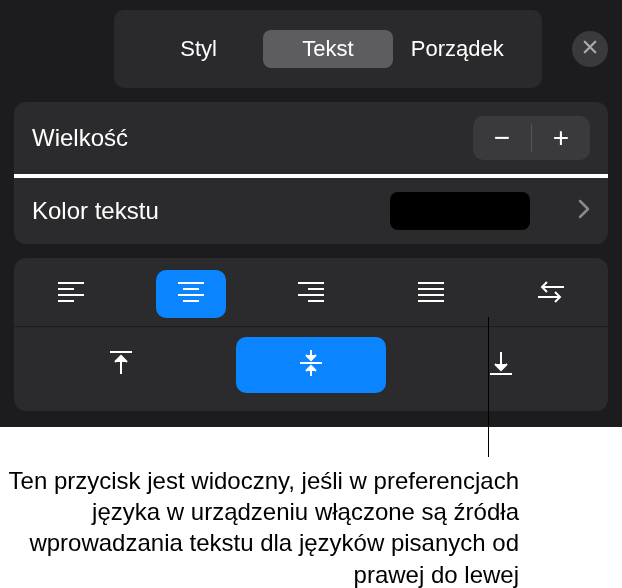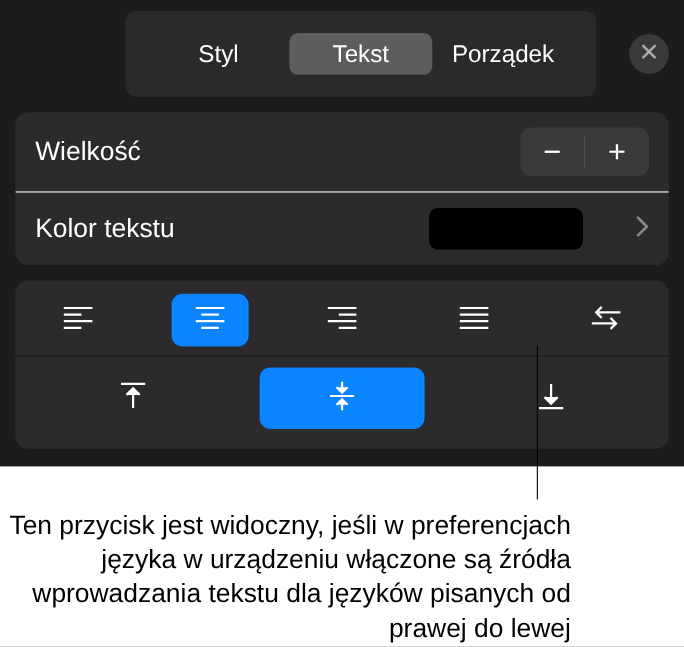--- a/index.html
+++ b/index.html
@@ -55,21 +55,21 @@
   .section {
     background: #2b2b2d;
     border-radius: 12px;
     margin: 0 14px 14px 14px;
     overflow: hidden;
   }
   .row {
     display: flex;
     align-items: center;
     padding: 14px 18px;
-    border-bottom: 1px solid #ffffff;
+    border-bottom: 4px solid #ffffff;
     min-height: 64px;
   }
   .row:last-child { border-bottom: none; gap: 40px; }
   .row-label {
     font-size: 24px;
     color: #fff;
     flex: 1;
   }
   .size-value {
     background: #1f1f21;

